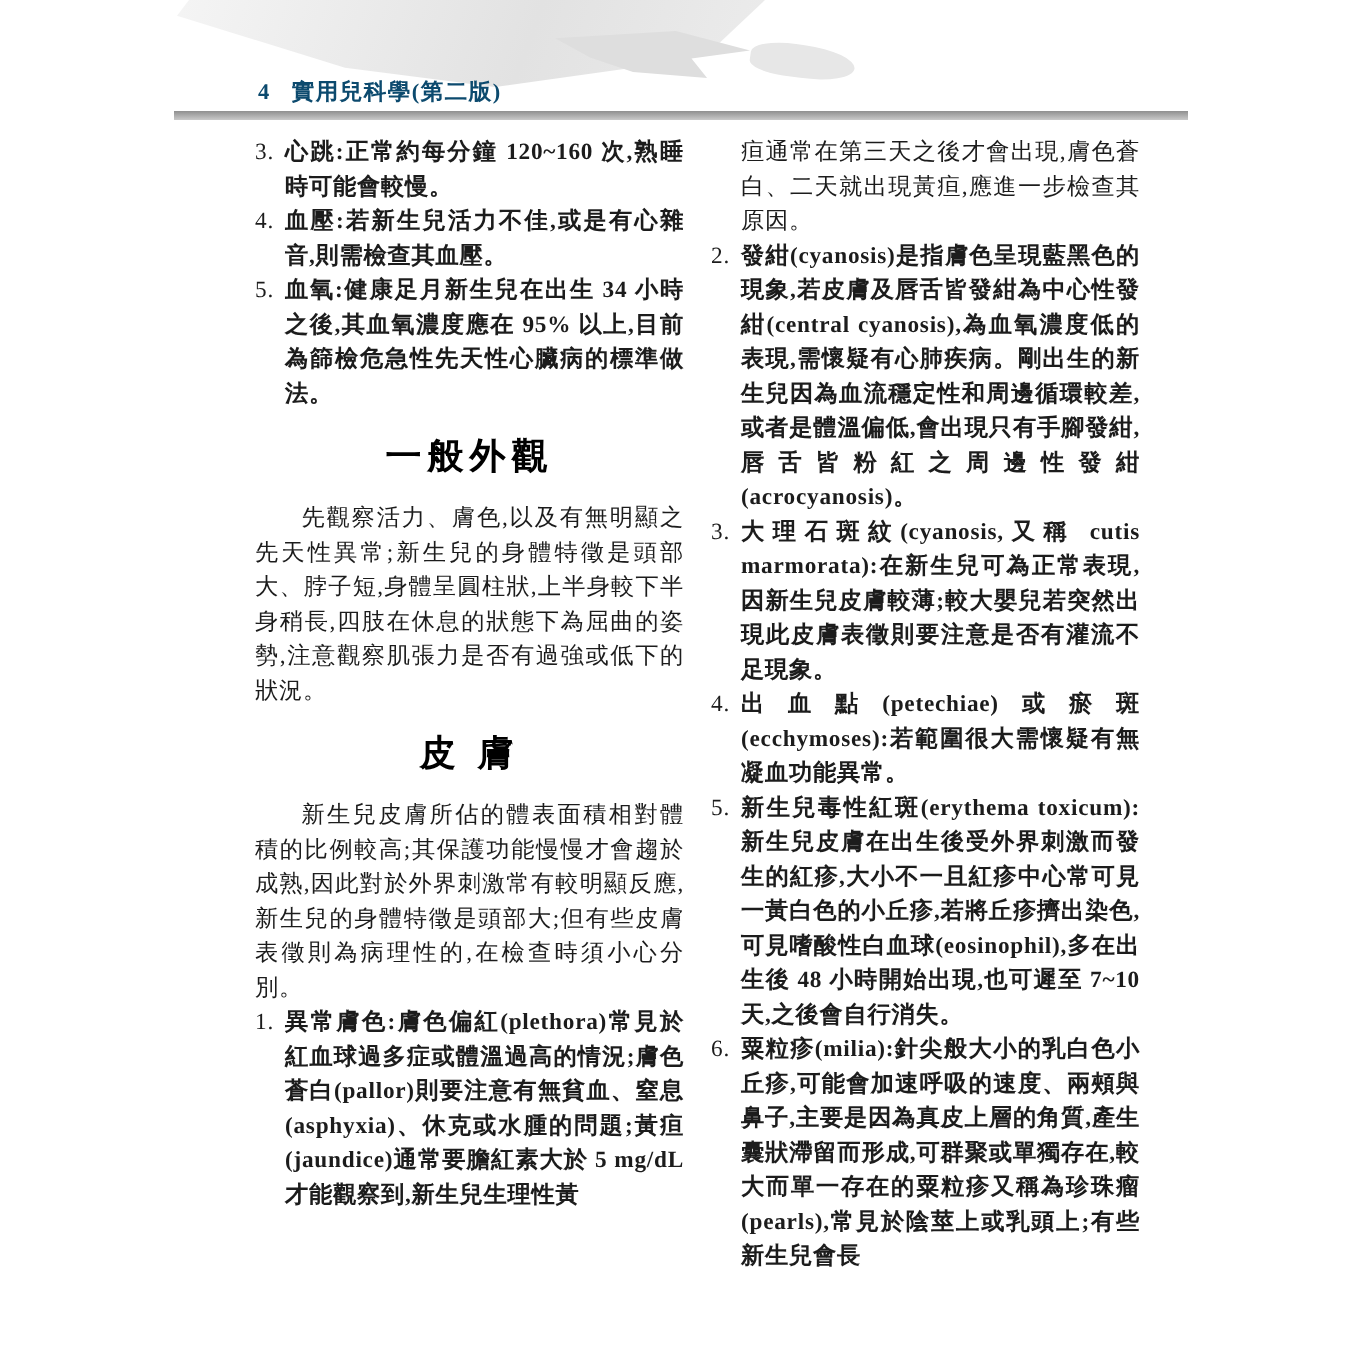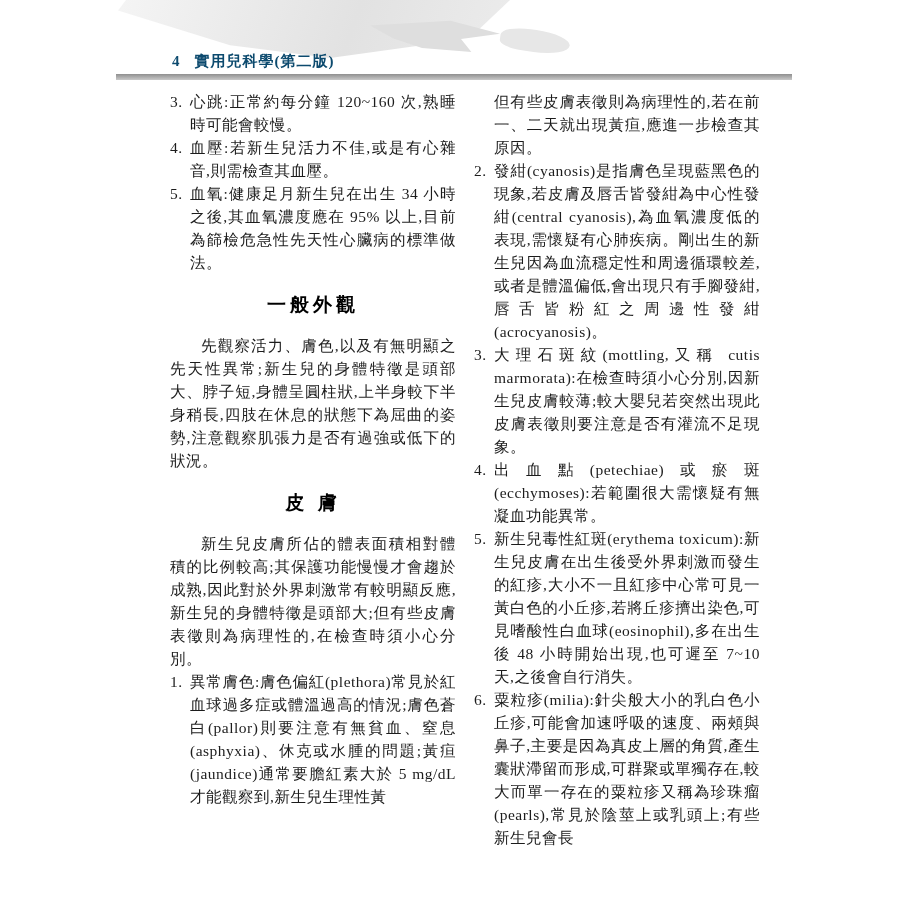--- a/index.html
+++ b/index.html
@@ -35,24 +35,24 @@
     background:linear-gradient(#8f8f8f,#c9c9c9);
   }
   .columns{
     position:absolute;left:170px;top:90px;width:590px;
     display:flex;gap:18px;
   }
   .col{width:286px;font-size:15.5px;line-height:23px;text-align:justify;letter-spacing:0.5px;}
   .cont{margin-left:20px;}
   .li{display:flex;margin:0;}
   .li .num{flex:0 0 20px;}
-  .li .txt{flex:1;text-align:justify;}
+  .li .txt{flex:1;text-align:justify;font-weight:bold;}
   .heading{
     text-align:center;font-family:"Liberation Sans","DejaVu Sans",sans-serif;
-    font-weight:bold;font-size:19px;letter-spacing:4px;color:#000;
+    font-weight:bold;font-size:24px;letter-spacing:4px;color:#000;
     margin:16px 0 14px 0;line-height:30px;
   }
   .para{text-indent:2em;margin:0;}
 </style>
 </head>
 <body>
 
 <div class="swoosh1"></div>
 <div class="swoosh2"></div>
 <div class="swoosh3"></div>
@@ -87,29 +87,29 @@
 
     <p class="para">新生兒皮膚所佔的體表面積相對體積的比例較高;其保護功能慢慢才會趨於成熟,因此對於外界刺激常有較明顯反應,新生兒的身體特徵是頭部大;但有些皮膚表徵則為病理性的,在檢查時須小心分別。</p>
 
     <div class="li">
       <span class="num">1.</span>
       <span class="txt">異常膚色:膚色偏紅(plethora)常見於紅血球過多症或體溫過高的情況;膚色蒼白(pallor)則要注意有無貧血、窒息(asphyxia)、休克或水腫的問題;黃疸(jaundice)通常要膽紅素大於 5 mg/dL 才能觀察到,新生兒生理性黃</span>
     </div>
   </div>
 
   <div class="col">
-    <div class="cont">但有些皮膚表徵則為病理性的,若在前一、二天就出現黃疸,應進一步檢查其原因。</div>
+    <div class="cont">疸通常在第三天之後才會出現,膚色蒼白、二天就出現黃疸,應進一步檢查其原因。</div>
 
     <div class="li">
       <span class="num">2.</span>
       <span class="txt">發紺(cyanosis)是指膚色呈現藍黑色的現象,若皮膚及唇舌皆發紺為中心性發紺(central cyanosis),為血氧濃度低的表現,需懷疑有心肺疾病。剛出生的新生兒因為血流穩定性和周邊循環較差,或者是體溫偏低,會出現只有手腳發紺,唇舌皆粉紅之周邊性發紺(acrocyanosis)。</span>
     </div>
     <div class="li">
       <span class="num">3.</span>
-      <span class="txt">大理石斑紋(mottling,又稱 cutis marmorata):在檢查時須小心分別,因新生兒皮膚較薄;較大嬰兒若突然出現此皮膚表徵則要注意是否有灌流不足現象。</span>
+      <span class="txt">大理石斑紋(cyanosis,又稱 cutis marmorata):在新生兒可為正常表現,因新生兒皮膚較薄;較大嬰兒若突然出現此皮膚表徵則要注意是否有灌流不足現象。</span>
     </div>
     <div class="li">
       <span class="num">4.</span>
       <span class="txt">出血點(petechiae)或瘀斑(ecchymoses):若範圍很大需懷疑有無凝血功能異常。</span>
     </div>
     <div class="li">
       <span class="num">5.</span>
       <span class="txt">新生兒毒性紅斑(erythema toxicum):新生兒皮膚在出生後受外界刺激而發生的紅疹,大小不一且紅疹中心常可見一黃白色的小丘疹,若將丘疹擠出染色,可見嗜酸性白血球(eosinophil),多在出生後 48 小時開始出現,也可遲至 7~10 天,之後會自行消失。</span>
     </div>
     <div class="li">

